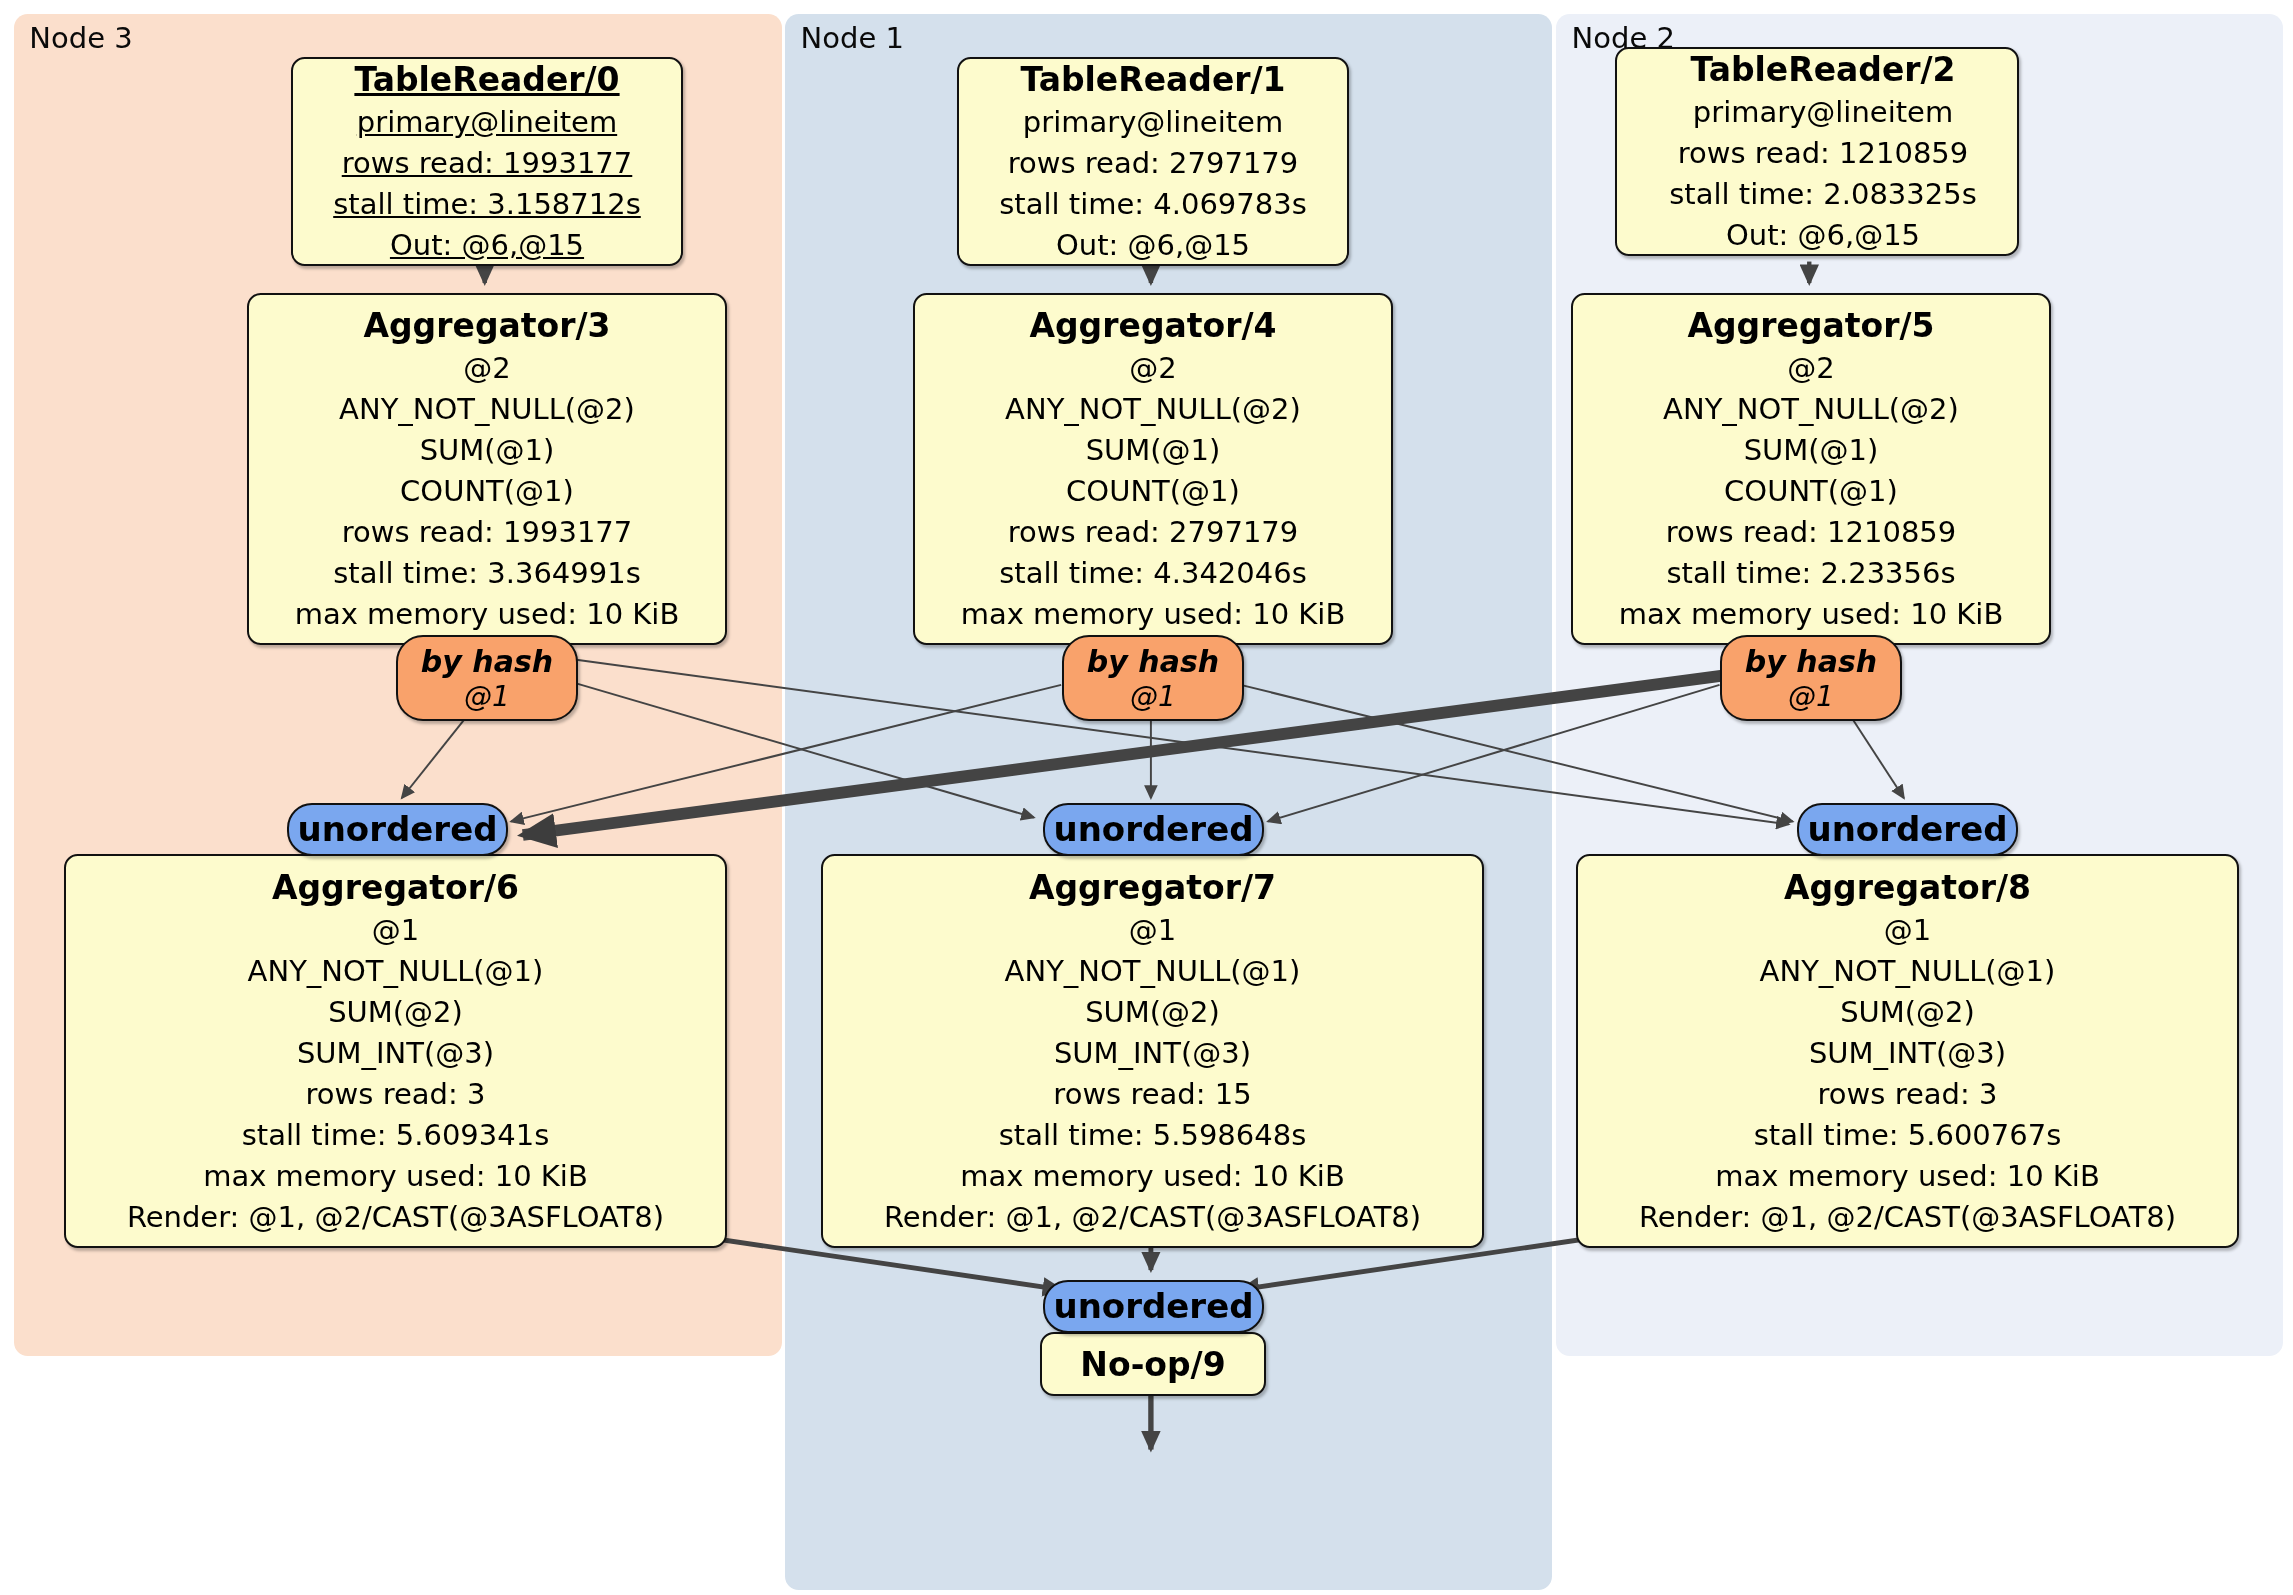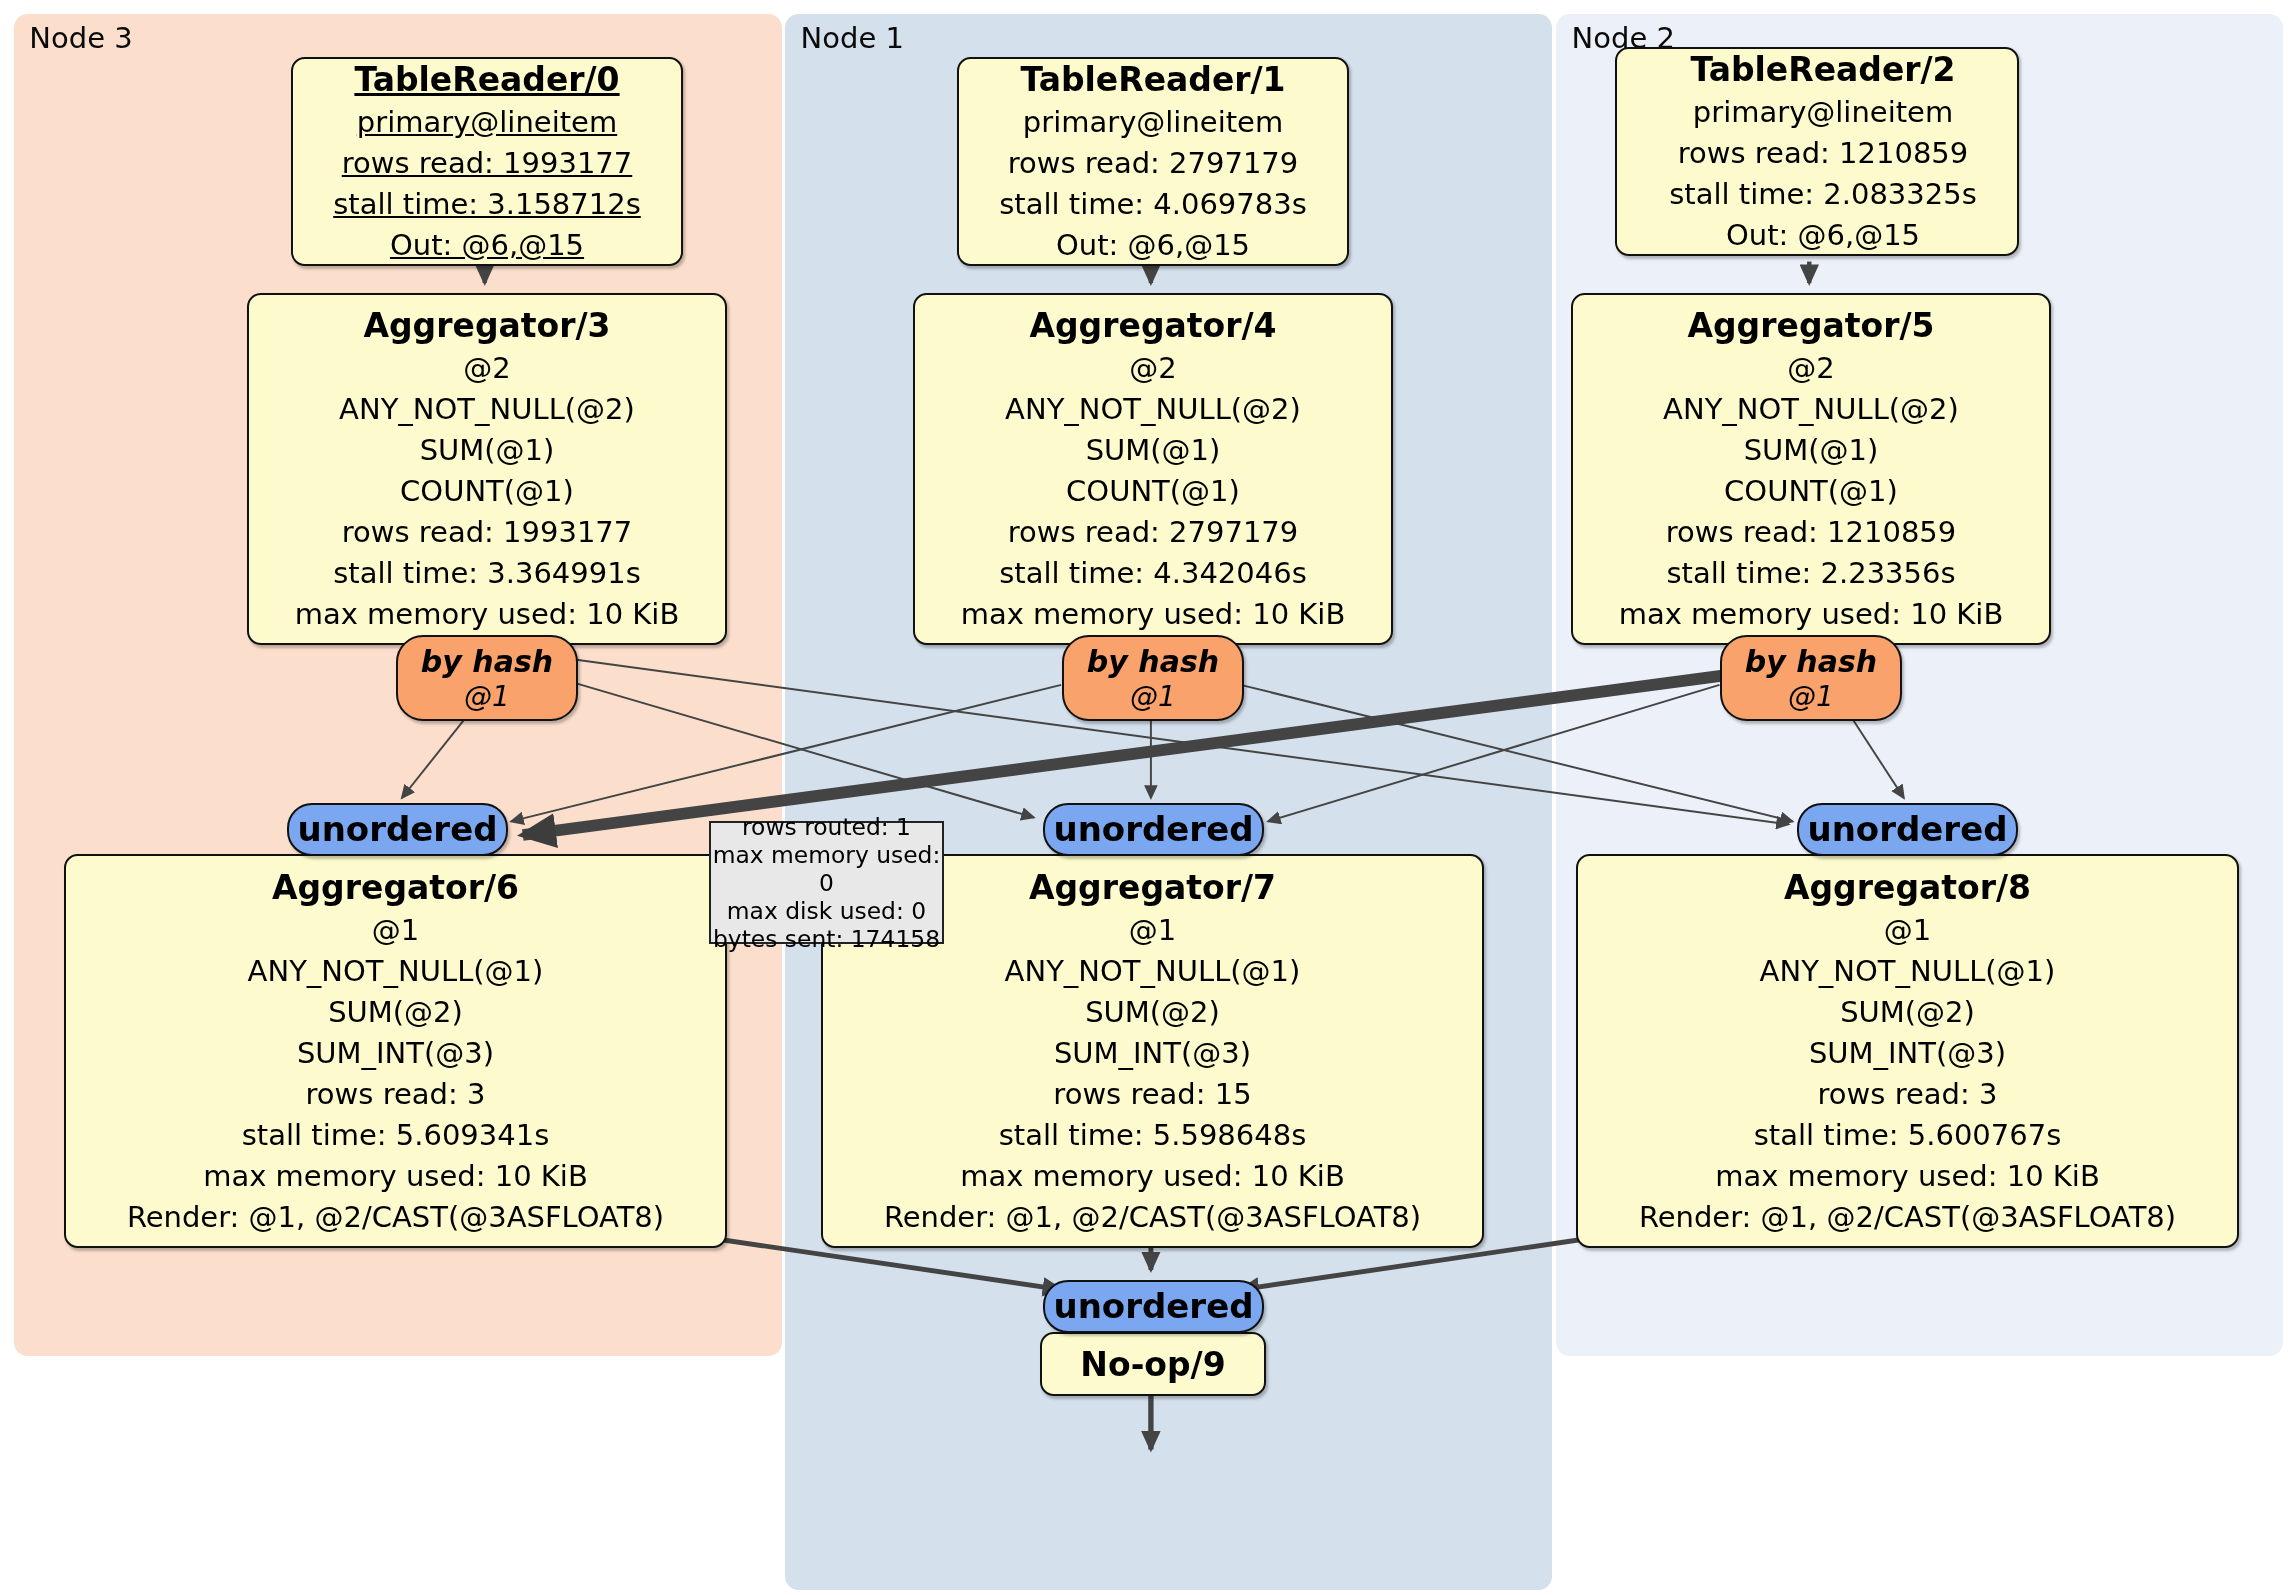--- a/index.html
+++ b/index.html
@@ -197,28 +197,22 @@
     <div class="pbox-line">@1</div>
     <div class="pbox-line">ANY_NOT_NULL(@1)</div>
     <div class="pbox-line">SUM(@2)</div>
     <div class="pbox-line">SUM_INT(@3)</div>
     <div class="pbox-line">rows read: 3</div>
     <div class="pbox-line">stall time: 5.600767s</div>
     <div class="pbox-line">max memory used: 10 KiB</div>
     <div class="pbox-line">Render: @1, @2/CAST(@3ASFLOAT8)</div>
   </div>
 
-  <div class="tooltip" style="left:709px;top:821px;width:231px;height:119px;">
-    <div>rows routed: 1</div>
-    <div>max memory used: 0</div>
-    <div>max disk used: 0</div>
-    <div>bytes sent: 174158</div>
-  </div>
 
   <div class="pill pill-stream" style="left:1043px;top:1280px;width:217px;height:49px;">
     <div class="pill-title">unordered</div>
   </div>
-  <div class="pbox" style="left:1040px;top:1332px;width:222px;height:60px;">
+  <div class="pbox" style="left:1040px;top:1332px;width:222px;height:60px;border-radius:14px;">
     <div class="pbox-title">No-op/9</div>
   </div>
 
 </div>
 
 
 </body></html>

